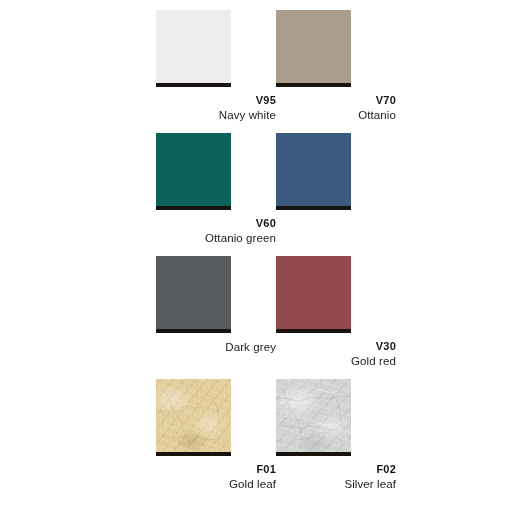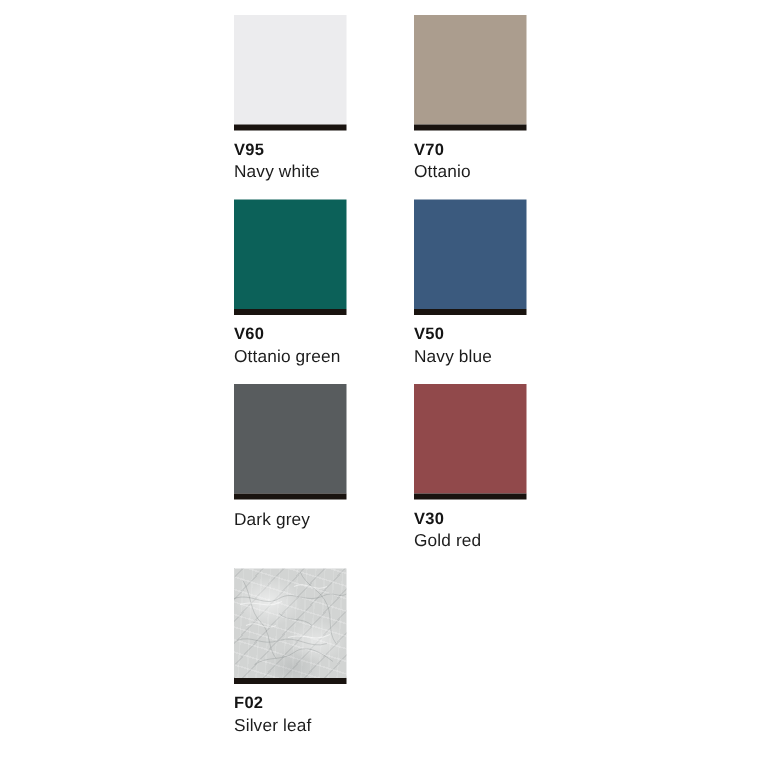--- a/index.html
+++ b/index.html
@@ -15,20 +15,21 @@
     overflow: hidden;
   }
 
   .palette {
     position: relative;
     width: 510px;
     height: 510px;
     box-sizing: border-box;
     padding-left: 156px;
     padding-top: 10px;
+    text-align: right;
   }
 
   .swatch-grid {
     display: grid;
     grid-template-columns: 120px 120px;
     grid-template-rows: repeat(4, 123px);
     column-gap: 0px;
     row-gap: 0px;
   }
 
@@ -159,24 +160,20 @@
         <div class="code">V60</div>
         <div class="name">Ottanio green</div>
       </div>
     </div>
 
     <div class="swatch-cell">
       <div class="chip-wrap">
         <div class="chip" style="background-color: rgb(59, 90, 126);"></div>
         <div class="chip-edge" style="background: rgb(25, 19, 15);"></div>
       </div>
-      <div class="labels">
-        <div class="code">V50</div>
-        <div class="name">Navy blue</div>
-      </div>
     </div>
 
     <div class="swatch-cell">
       <div class="chip-wrap">
         <div class="chip" style="background-color: rgb(88, 92, 94);"></div>
         <div class="chip-edge" style="background: rgb(25, 19, 15);"></div>
       </div>
       <div class="labels">
         <div class="name">Dark grey</div>
       </div>
@@ -186,20 +183,44 @@
       <div class="chip-wrap">
         <div class="chip" style="background-color: rgb(145, 73, 75);"></div>
         <div class="chip-edge" style="background: rgb(25, 19, 15);"></div>
       </div>
       <div class="labels">
         <div class="code">V30</div>
         <div class="name">Gold red</div>
       </div>
     </div>
 
+    <div class="swatch-cell">
+      <div class="chip-wrap">
+        <div class="chip tex-gold" style="background-color: rgb(227, 205, 154);"></div>
+        <svg class="chip-crack" viewBox="0 0 75 73" preserveAspectRatio="none">
+          <g fill="none" stroke="#8a6f39" stroke-opacity="0.30" stroke-width="0.5">
+            <path d="M2,34 C12,28 18,38 26,30 C33,23 38,33 46,27"></path>
+            <path d="M8,12 C16,20 14,30 22,38 C28,44 26,54 32,62"></path>
+            <path d="M40,4 C46,14 56,16 60,26 C64,35 60,44 66,52"></path>
+            <path d="M0,58 C10,54 16,62 28,58 C40,54 48,64 60,60"></path>
+            <path d="M18,70 C24,62 34,66 42,58"></path>
+          </g>
+          <g fill="none" stroke="#fff6dc" stroke-opacity="0.34" stroke-width="0.6">
+            <path d="M4,26 C14,22 20,30 30,24"></path>
+            <path d="M34,44 C44,40 50,48 62,42"></path>
+            <path d="M10,48 C18,44 22,52 30,48"></path>
+          </g>
+        </svg>
+        <div class="chip-edge" style="background: rgb(25, 19, 15);"></div>
+      </div>
+      <div class="labels">
+        <div class="code">F01</div>
+        <div class="name">Gold leaf</div>
+      </div>
+    </div>
 
     <div class="swatch-cell">
       <div class="chip-wrap">
         <div class="chip tex-silver" style="background-color: rgb(210, 212, 211);"></div>
         <svg class="chip-crack" viewBox="0 0 75 73" preserveAspectRatio="none">
           <g fill="none" stroke="#6e7477" stroke-opacity="0.34" stroke-width="0.5">
             <path d="M0,20 C12,16 20,26 30,20 C40,14 48,24 60,18 C66,15 70,20 75,17"></path>
             <path d="M6,8 C12,18 10,28 18,36 C25,43 22,52 28,60"></path>
             <path d="M44,2 C48,12 58,14 62,24 C66,33 62,42 68,50"></path>
             <path d="M2,48 C12,44 18,52 30,48 C42,44 50,54 62,50"></path>

